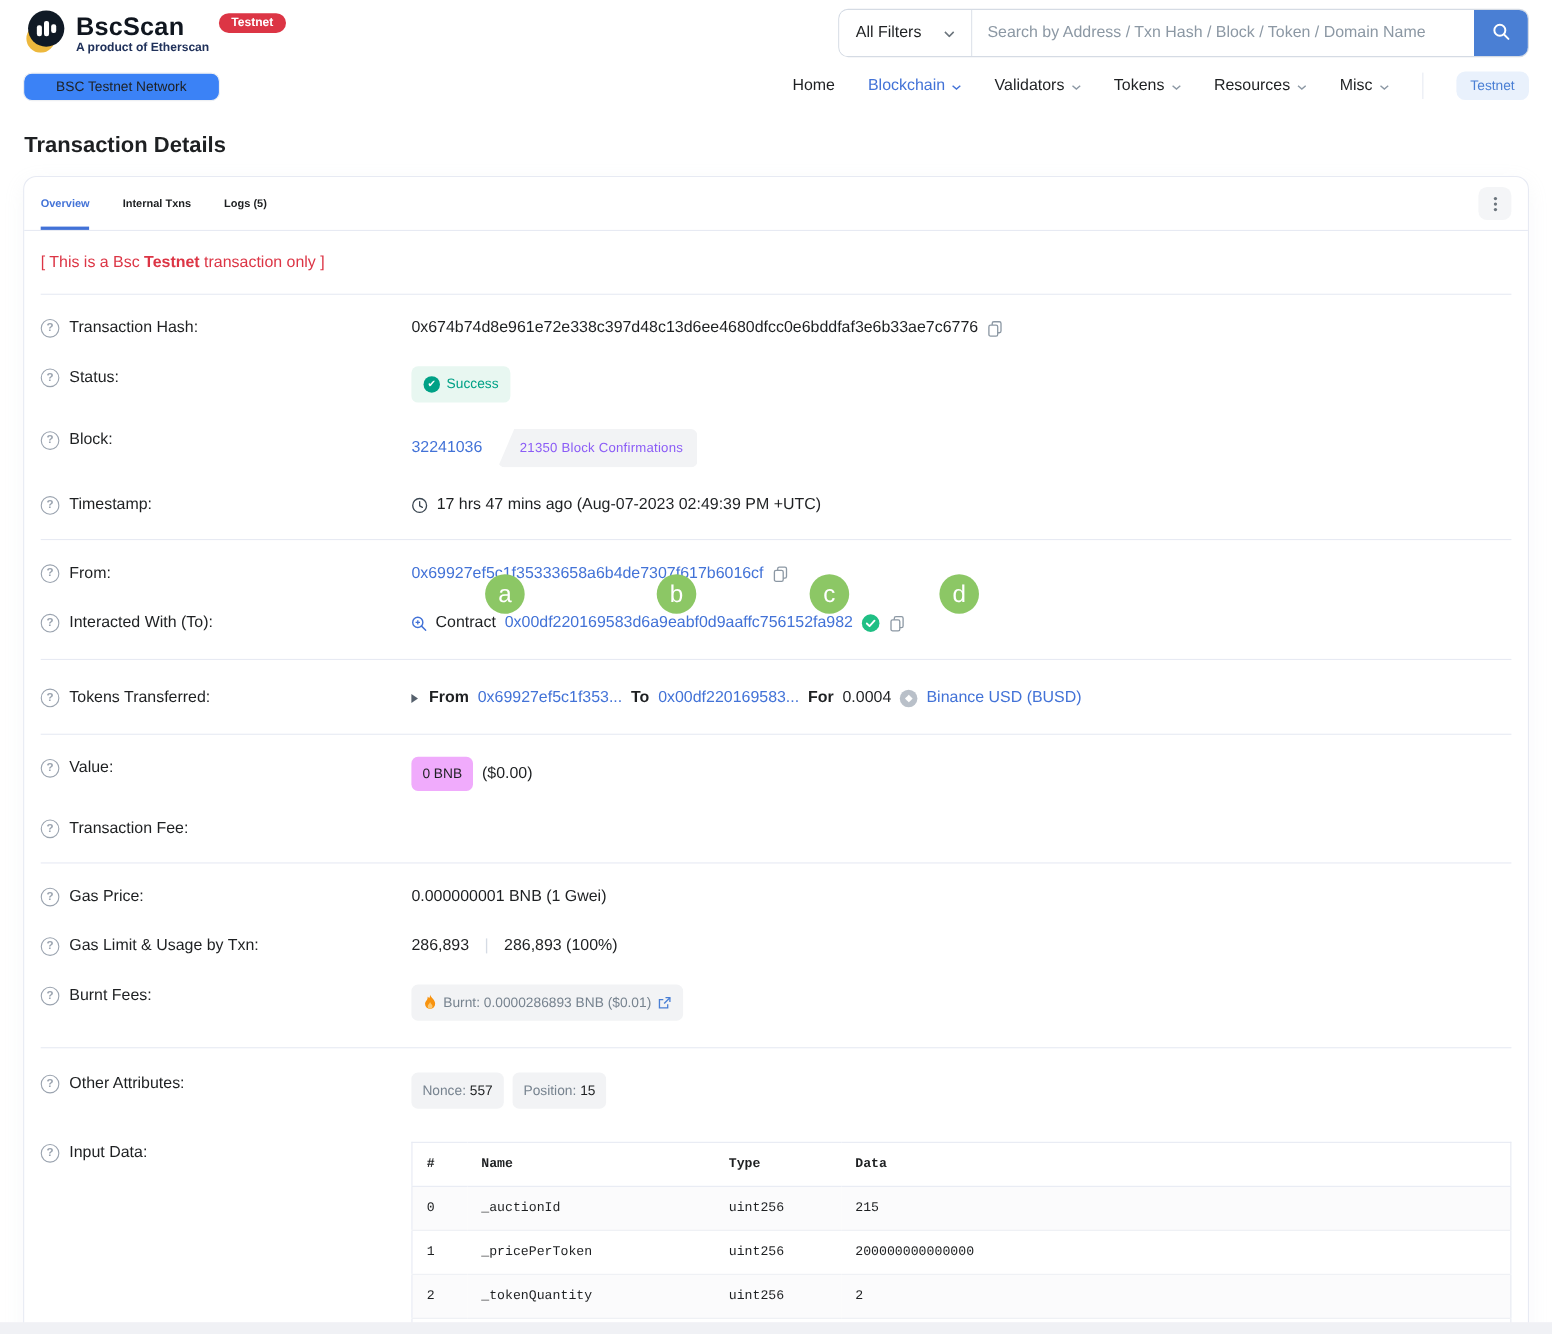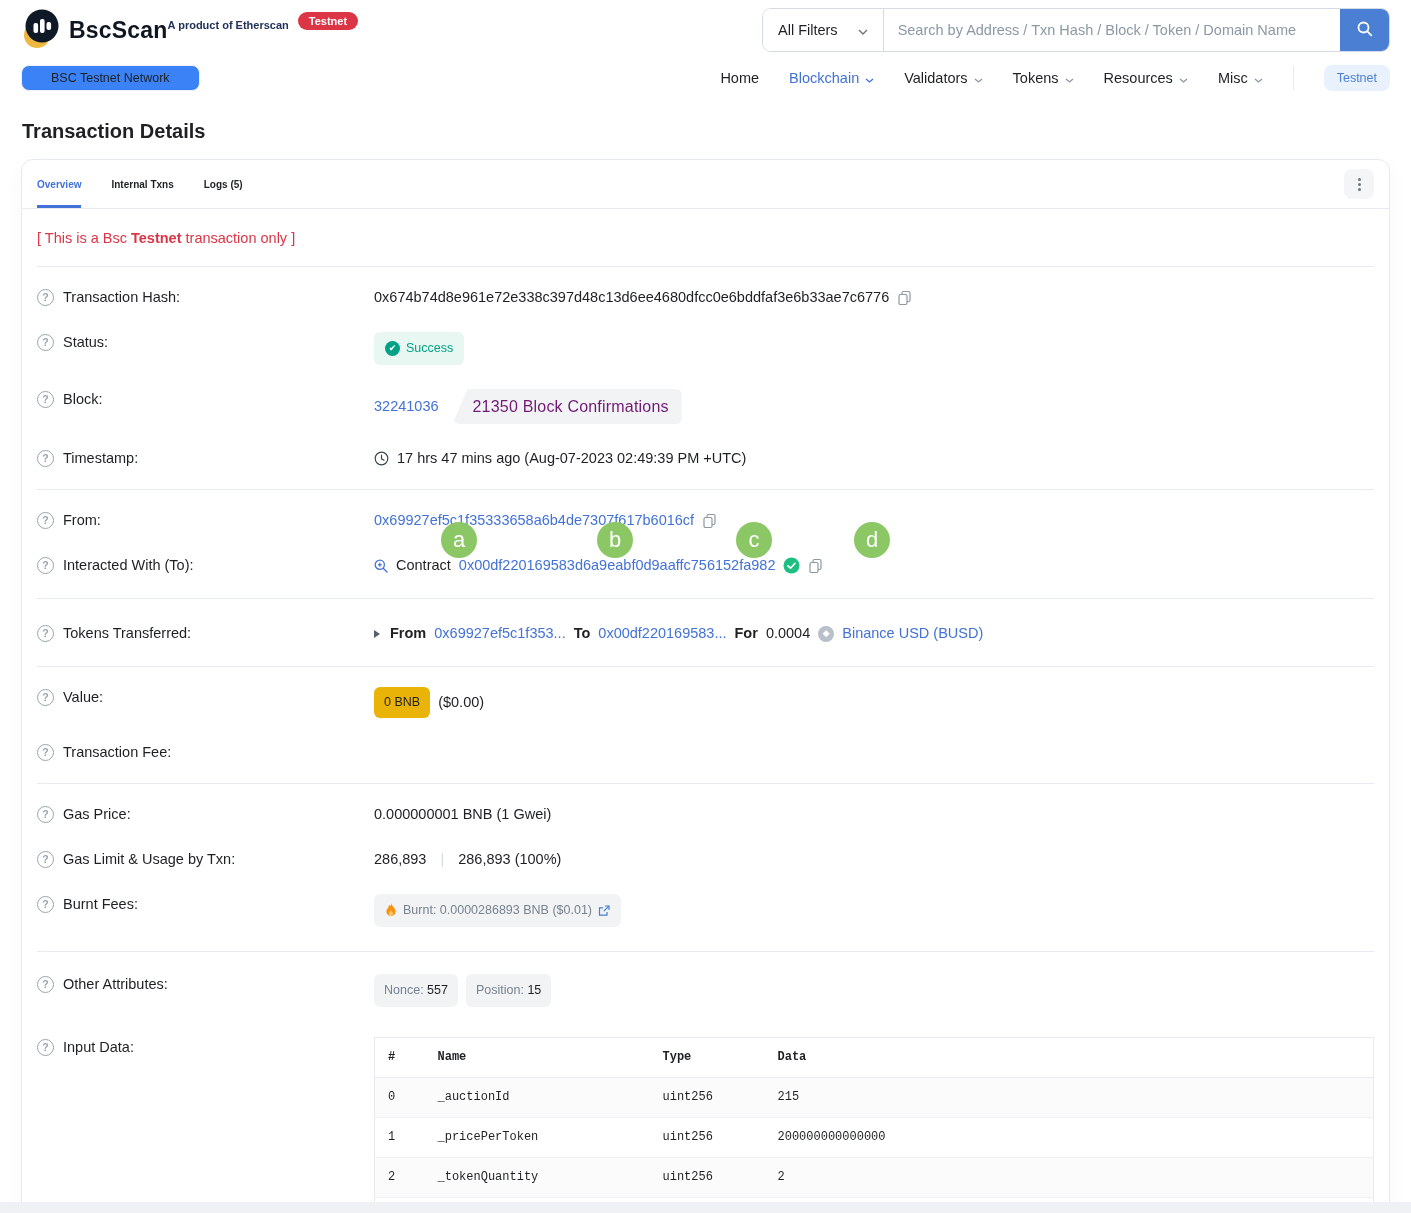--- a/index.html
+++ b/index.html
@@ -9,21 +9,21 @@
     font-family:"Liberation Sans", sans-serif; color:#1e2022; background:#fff;
     font-size:14.5px;
   }
   a { text-decoration:none; }
   .link { color:#4272d7; cursor:pointer; }
 
   
   .header { display:flex; justify-content:space-between; align-items:flex-start; padding:8px 21px 4px 21px; }
   .brand-row { display:flex; align-items:flex-start; gap:9px; }
   .brand-logo { display:flex; align-items:center; gap:8px; }
-  .brand-text { display:flex; flex-direction:row; }
+  .brand-text { display:flex; flex-direction:column; }
   .brand-name { font-size:23px; font-weight:700; color:#10161f; line-height:24px; letter-spacing:.2px; }
   .brand-tagline { font-size:11px; font-weight:700; color:#21325b; margin-top:1px; }
   .testnet-pill { background:#dc3545; color:#fff; font-size:11px; font-weight:700; border-radius:10px; padding:3px 11px; margin-top:4px; }
   .network-btn { display:inline-block; margin:14px 0 0 0; background:#3b82f6; border:1px solid #eef0f3; border-radius:8px; padding:5px 29px; font-size:12.5px; color:#1e2022; cursor:pointer; }
 
   .right-col { display:flex; flex-direction:column; align-items:flex-end; width:628px; }
   .searchbar { display:flex; width:100%; height:44px; border:1px solid #d5dbe4; border-radius:9px; overflow:hidden; background:#fff; }
   .filter-select { display:flex; align-items:center; gap:20px; padding:0 15px; border-right:1px solid #d5dbe4; font-size:14.5px; color:#1e2022; cursor:pointer; background:#fff; }
   .search-input { flex:1; border:none; outline:none; padding:0 14px; font-size:14.5px; color:#8b5cf6; font-family:"Liberation Sans",sans-serif; }
   .search-input::placeholder { color:#8c98a4; }
@@ -52,22 +52,22 @@
   .notice b { font-weight:700; }
   .divider { border-top:1px solid #e7eaf3; }
 
   .row { display:flex; align-items:flex-start; padding:12px 0; line-height:21px; }
   .row-label { width:337px; flex-shrink:0; display:flex; align-items:center; gap:9px; }
   .row-value { display:flex; align-items:center; gap:8px; flex-wrap:wrap; flex:1; }
   .qmark { width:17px; height:17px; border:1.2px solid #9aa3af; border-radius:50%; color:#9aa3af; font-size:10.5px; display:flex; align-items:center; justify-content:center; flex-shrink:0; font-weight:700; }
 
   .badge-success { display:inline-flex; align-items:center; gap:6px; background:#e8f7f1; color:#00a186; font-size:12.5px; border-radius:6px; padding:6px 11px; }
   .check-circle { width:15px; height:15px; border-radius:50%; background:#00a186; color:#fff; display:flex; align-items:center; justify-content:center; font-size:9px; }
-  .badge-confirm { background:#f2f3f5; color:#701a75; font-size:16px; padding:7px 13px 7px 20px; border-radius:6px; clip-path:polygon(15px 0, 100% 0, 100% 100%, 0 100%); margin-left:6px; letter-spacing:.2px; }
-  .badge-gray { background:#eab308; color:#1e2022; font-size:12.5px; border-radius:6px; padding:5px 10px; }
+  .badge-confirm { background:#f2f3f5; color:#8b5cf6; font-size:12px; padding:7px 13px 7px 20px; border-radius:6px; clip-path:polygon(15px 0, 100% 0, 100% 100%, 0 100%); margin-left:6px; letter-spacing:.2px; }
+  .badge-gray { background:#f0abfc; color:#1e2022; font-size:12.5px; border-radius:6px; padding:5px 10px; }
   .badge-blue { background:#e8f1fd; color:#4a7fd4; font-size:12.5px; border-radius:6px; padding:5px 9px; }
   .badge-attr { background:#f2f3f5; font-size:12.5px; border-radius:6px; padding:6px 10px; color:#77838f; }
   .badge-attr b { color:#1e2022; font-weight:400; }
   .badge-burnt { display:inline-flex; align-items:center; gap:6px; background:#f2f3f5; color:#77838f; font-size:12.5px; border-radius:6px; padding:6px 11px; }
 
   .icon-btn { background:none; border:none; cursor:pointer; display:flex; align-items:center; padding:0; }
   .sep { color:#d5dbe4; padding:0 6px; }
   .caret-right { width:0; height:0; border-left:6px solid #55606c; border-top:4px solid transparent; border-bottom:4px solid transparent; display:inline-block; margin-right:2px; cursor:pointer; }
   .token-icon { width:16px; height:16px; border-radius:50%; background:#b9c0c9; color:#fff; font-size:9px; display:flex; align-items:center; justify-content:center; }
 

